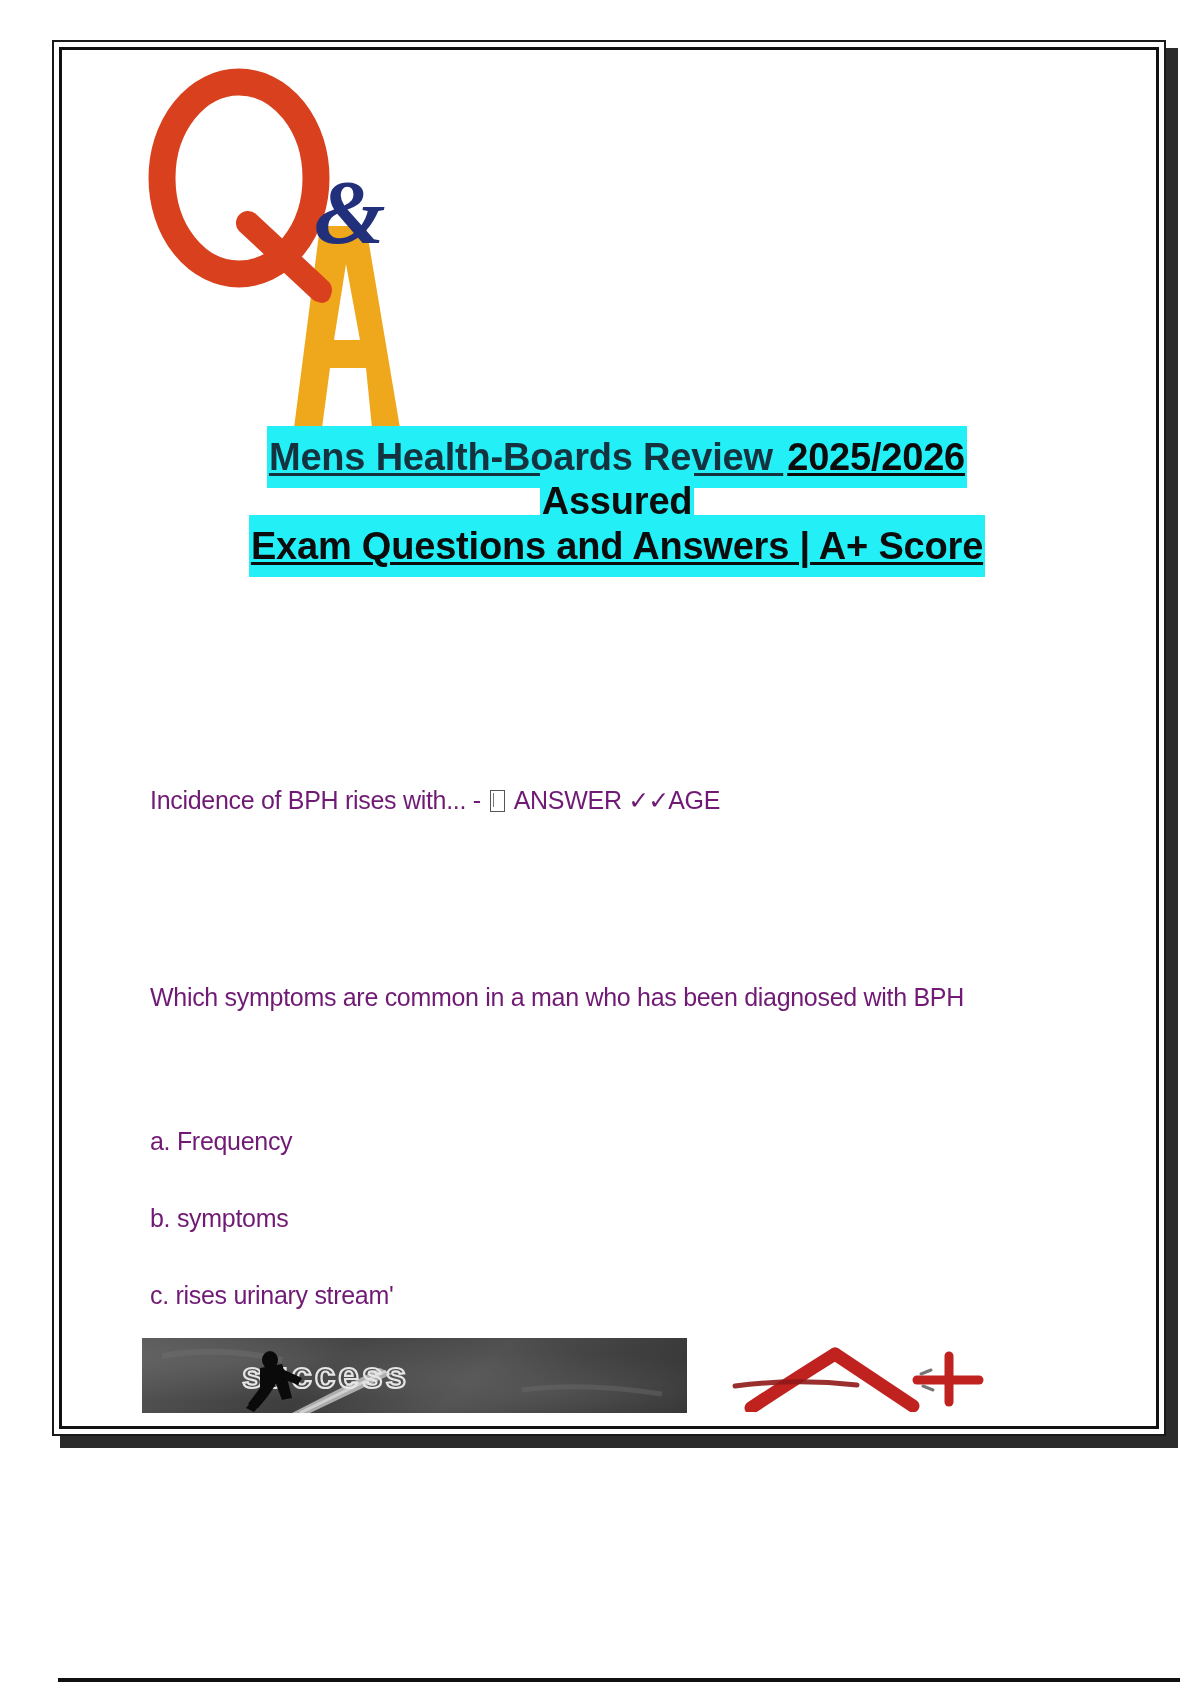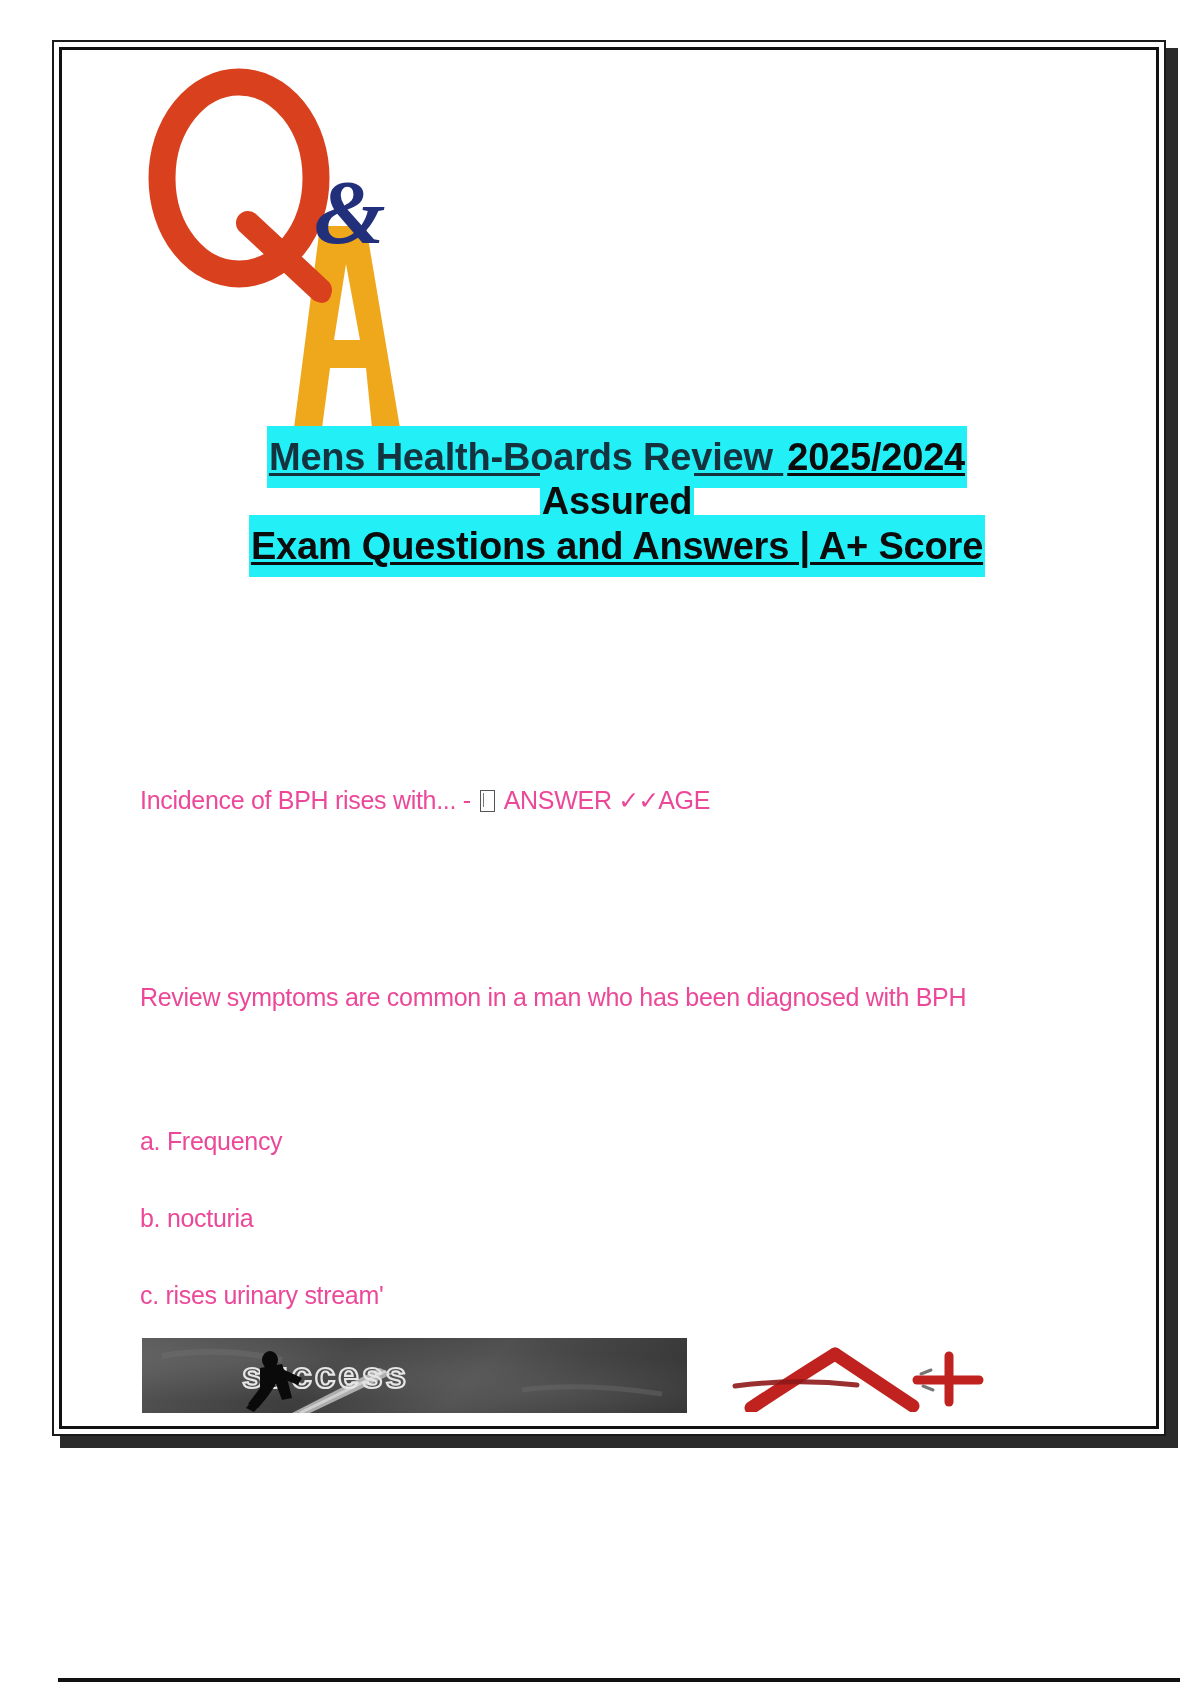--- a/index.html
+++ b/index.html
@@ -86,24 +86,24 @@
     padding: 10px 2px;
     box-decoration-break: clone;
     text-align: center;
     -webkit-box-decoration-break: clone;
   }
   .hl.navy { color: #14333f; }
 
   
   .body-text {
     position: absolute;
-    left: 78px;
+    left: 88px;
     top: 735px;
     width: 930px;
-    color: #ec4899;
+    color: #701a75;
   }
   .para {
     font-size: 25px;
     line-height: 1.25;
     letter-spacing: -0.3px;
     white-space: nowrap;
     margin: 0;
   }
   .gap-lg  { height: 112px; }
   .gap-sm  { height: 46px; }
@@ -182,41 +182,41 @@
           </g>
 
           <path d="M104 155 L176 222" stroke="#D9411E" stroke-width="24" stroke-linecap="round" fill="none"></path>
           <circle cx="178" cy="226" r="9" fill="#D9411E"></circle>
 
           <text x="170" y="175" font-family="'Liberation Serif', serif" font-style="italic" font-size="92" font-weight="bold" fill="#22307C">&amp;</text>
         </svg>
       </div>
 
       <div class="title-block">
-        <span class="title-line"><span class="hl navy">Mens Health-Boards Review </span><span class="hl">2025/2024</span></span>
+        <span class="title-line"><span class="hl navy">Mens Health-Boards Review </span><span class="hl">2025/2026</span></span>
         <span class="title-line"><span class="hl">Assured</span></span>
         <span class="title-line"><span class="hl">Exam Questions and Answers | A+ Score</span></span>
       </div>
 
       <div class="body-text">
 
         <p class="para"><span>Incidence of BPH rises with... - </span><span class="tofu"></span><span> ANSWER </span><span class="check">✓✓</span><span>AGE</span></p>
 
         <div class="gap-xl"></div>
 
 
         <div class="gap-sm"></div>
 
-        <p class="para">Review symptoms are common in a man who has been diagnosed with BPH</p>
+        <p class="para">Which symptoms are common in a man who has been diagnosed with BPH</p>
 
         <div class="gap-lg"></div>
 
         <p class="para">a. Frequency</p>
         <div class="gap-sm"></div>
-        <p class="para">b. nocturia</p>
+        <p class="para">b. symptoms</p>
         <div class="gap-sm"></div>
         <p class="para">c. rises urinary stream'</p>
       </div>
 
       <div class="success-banner">
         <svg width="545" height="75" viewBox="0 0 545 75" xmlns="http://www.w3.org/2000/svg">
 
           <path d="M150 75 L238 30 L250 36 L168 75 Z" fill="#cfcfcf" opacity="0.75"></path>
           <path d="M158 75 L244 33" stroke="#e8e8e8" stroke-width="3" opacity="0.6" fill="none"></path>
 

